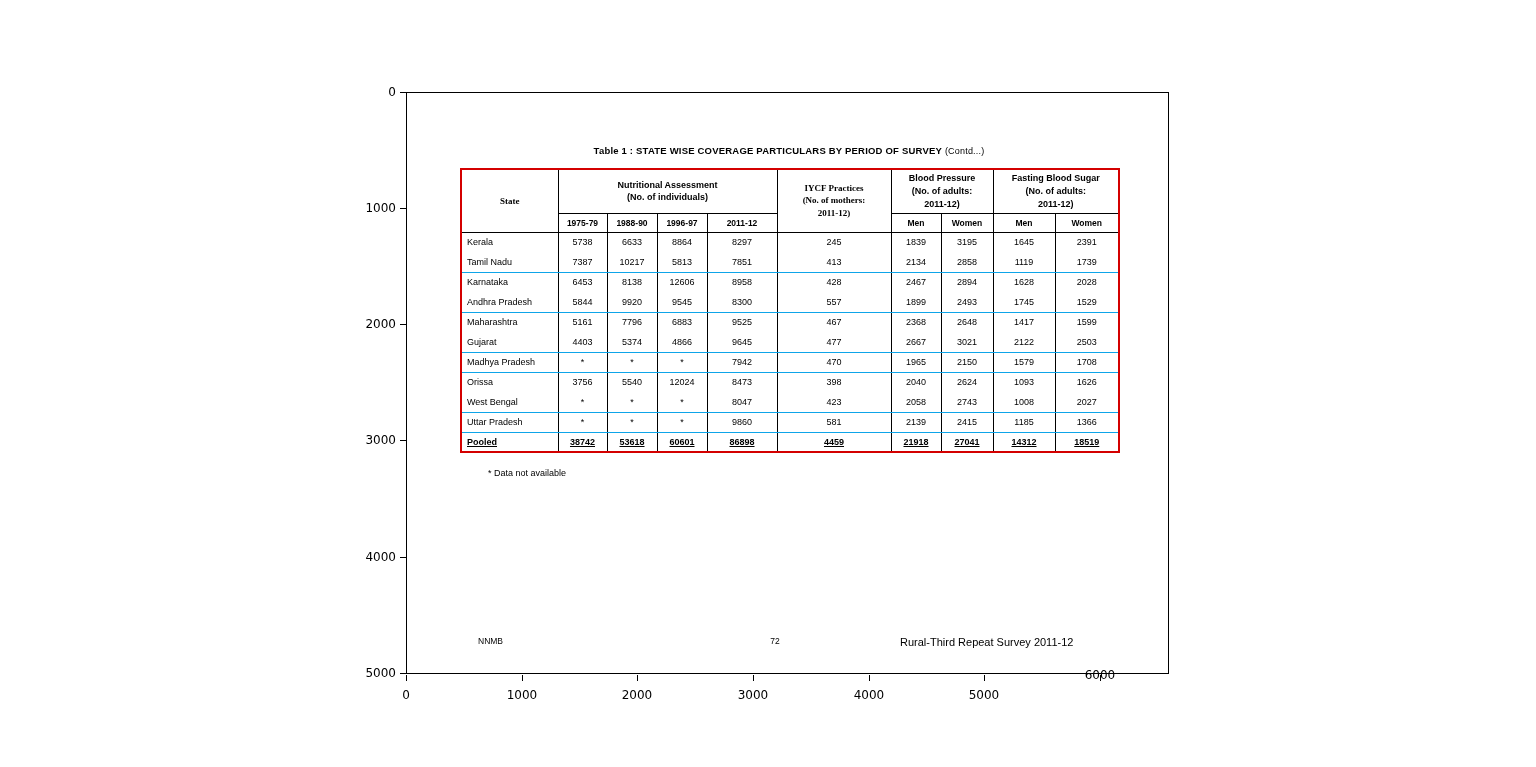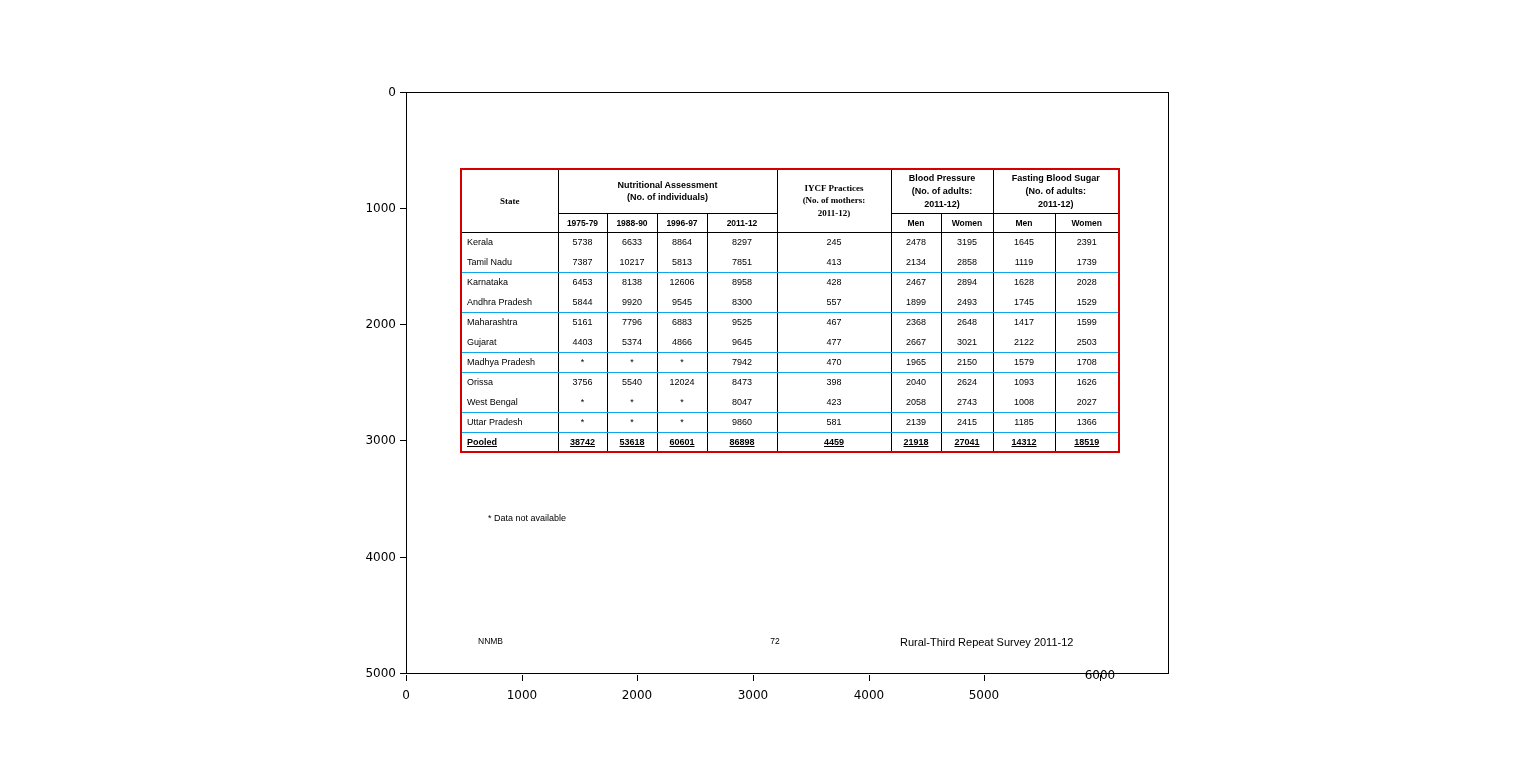--- a/index.html
+++ b/index.html
@@ -48,21 +48,21 @@
   .coverage-table tr.sub-row { height:19px; }
   .coverage-table tr.sub-row th { font-size:8.5px; border-bottom:1px solid #000;margin-top:43px; }
   .coverage-table th.has-sub { border-bottom:1px solid #000; }
   .coverage-table th.spans-header { border-bottom:1px solid #000;font-family:Liberation Serif, serif; }
   .coverage-table tbody tr { height:20px; }
   .coverage-table tbody tr.group-end td { border-bottom:1px solid #0ea5e9; }
   .coverage-table tbody tr.bold-row td { font-weight:bold;text-decoration:underline; }
   .coverage-table td.state-cell { text-align:left; padding-left:5px; }
   .hline { line-height:1.4; }
 
-  .footnote { position:absolute; left:488px; top:468px; font-size:9px;margin-top:45px; }
+  .footnote { position:absolute; left:488px; top:468px; font-size:9px; }
   .page-footer-left  { position:absolute; left:478px; top:636px; font-size:8.5px; }
   .page-footer-center{ position:absolute; left:745px; top:636px; width:60px; text-align:center; font-size:8.5px; }
   .page-footer-right { position:absolute; left:900px; top:636px; width:203px; text-align:left; font-size:11px; }
 </style>
 </head>
 <body>
 
 <div class="figure-canvas">
 
   <div class="plot-area"></div>
@@ -88,20 +88,24 @@
   <span class="xtick-mark" style="left:984px;  top:675px;"></span>
   <span class="xtick-mark" style="left:1100px; top:675px;"></span>
   <span class="tick-label xtick" style="left:406px;  top:688px;">0</span>
   <span class="tick-label xtick" style="left:522px;  top:688px;">1000</span>
   <span class="tick-label xtick" style="left:637px;  top:688px;">2000</span>
   <span class="tick-label xtick" style="left:753px;  top:688px;">3000</span>
   <span class="tick-label xtick" style="left:869px;  top:688px;">4000</span>
   <span class="tick-label xtick" style="left:984px;  top:688px;">5000</span>
   <span class="tick-label xtick" style="left:1100px; top:668px;">6000</span>
 
+  <div class="page-title">
+    <span class="main">Table 1 : STATE WISE COVERAGE PARTICULARS BY PERIOD OF SURVEY</span>
+    <span class="suffix">(Contd...)</span>
+  </div>
 
   <table class="coverage-table">
     <colgroup>
       <col style="width:97px;">
       <col style="width:49px;">
       <col style="width:50px;">
       <col style="width:50px;">
       <col style="width:70px;">
       <col style="width:114px;">
       <col style="width:50px;">
@@ -144,21 +148,21 @@
       </tr>
     </thead>
     <tbody>
         <tr>
           <td class="state-cell">Kerala</td>
           <td>5738</td>
           <td>6633</td>
           <td>8864</td>
           <td>8297</td>
           <td>245</td>
-          <td>2478</td>
+          <td>1839</td>
           <td>3195</td>
           <td>1645</td>
           <td>2391</td>
         </tr>
         <tr class="group-end">
           <td class="state-cell">Tamil Nadu</td>
           <td>7387</td>
           <td>10217</td>
           <td>5813</td>
           <td>7851</td>

